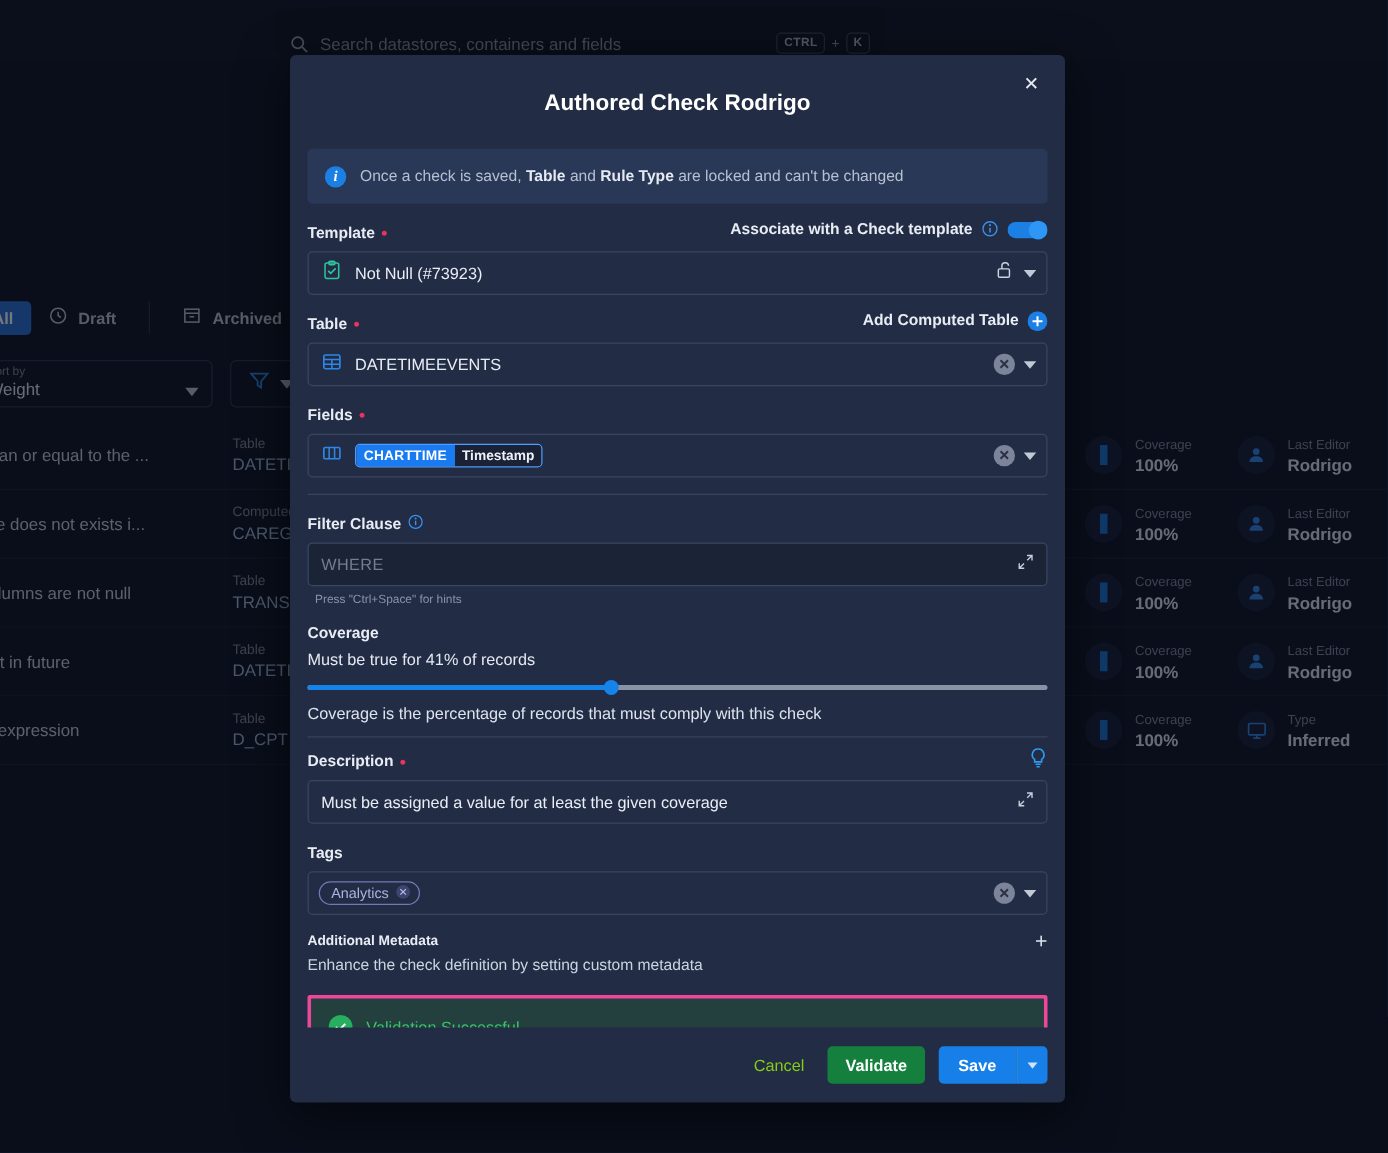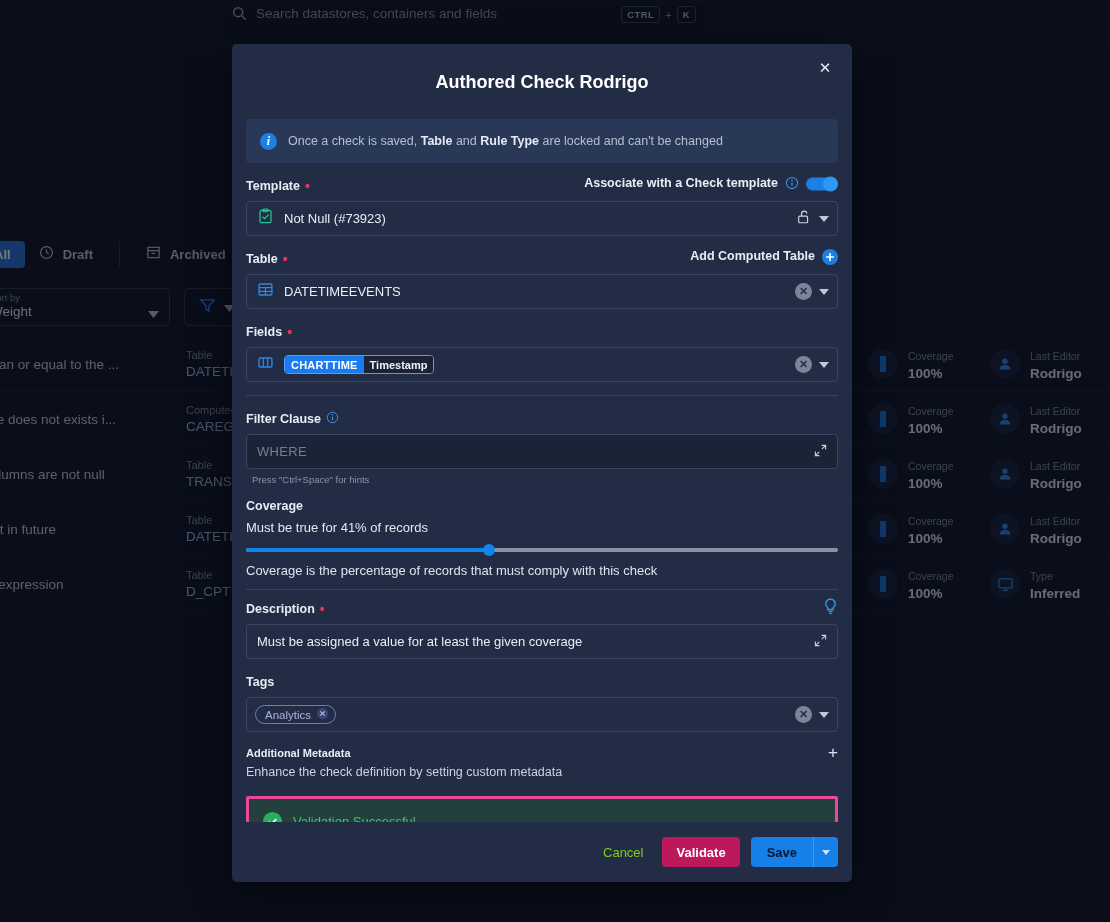--- a/index.html
+++ b/index.html
@@ -11,21 +11,21 @@
   }
   #root { position: relative; width: 1110px; height: 922px; background: #11182a; }
 
   
   .bg-topbar {
     position: absolute; left: 0; top: 0; width: 1110px; height: 49px;
     background: #121827;
   }
   .bg-search {
     position: absolute; left: 220px; top: 6px; width: 488px; height: 37px;
-    background: #0e1522; border-radius: 6px; display: flex; align-items: flex-start;
+    background: #0e1522; border-radius: 6px; display: flex; align-items: flex-end;
     padding: 0 12px; gap: 9px;
   }
   .bg-search .mag { width: 15px; height: 15px; flex: 0 0 auto; }
   .bg-search .ph { font-size: 13.5px; color: #8c93a5; flex: 1; }
   .kbd-wrap { display: flex; align-items: center; gap: 5px; }
   .kbd {
     border: 1px solid #3b445c; border-radius: 4px; color: #aeb5c6;
     font-size: 9.5px; font-weight: bold; padding: 2px 5px; letter-spacing: .4px;
   }
   .kbd-plus { color: #8c93a5; font-size: 11px; }
@@ -172,22 +172,22 @@
   }
   .valid-banner .vtxt { font-size: 13px; color: #3cc46b; }
   .check-circ {
     width: 19px; height: 19px; border-radius: 50%; background: #27ae5f;
     display: flex; align-items: center; justify-content: center; flex: 0 0 auto;
   }
 
   .footer { display: flex; align-items: center; justify-content: flex-end; gap: 11px; padding: 0 14px 0 14px; height: 60px; }
   .btn { border-radius: 4px; font-size: 13px; font-weight: bold; display: flex; align-items: center; justify-content: center; }
   .btn-cancel { color: #84cc16; font-weight: normal; font-size: 13px; padding: 0 8px; height: 30px; }
-  .btn-validate { background: #be185d; color: #fff; height: 30px; padding: 0 14px; }
-  .btn-save { background: #1680e8; color: #0f172a; height: 30px; padding: 0 16px; border-radius: 4px 0 0 4px; }
+  .btn-validate { background: #15803d; color: #fff; height: 30px; padding: 0 14px; }
+  .btn-save { background: #1680e8; color: #ffffff; height: 30px; padding: 0 16px; border-radius: 4px 0 0 4px; }
   .btn-save-car { background: #1680e8; height: 30px; width: 25px; border-radius: 0 4px 4px 0; display: flex; align-items: center; justify-content: center; border-left: 1px solid #3e99f2; }
   .caret-w { width: 0; height: 0; border-left: 4.5px solid transparent; border-right: 4.5px solid transparent; border-top: 5.5px solid #cfe2fa; }
 </style>
 </head>
 <body>
 
 <div id="root">
 
   <div class="bg-body">
 

